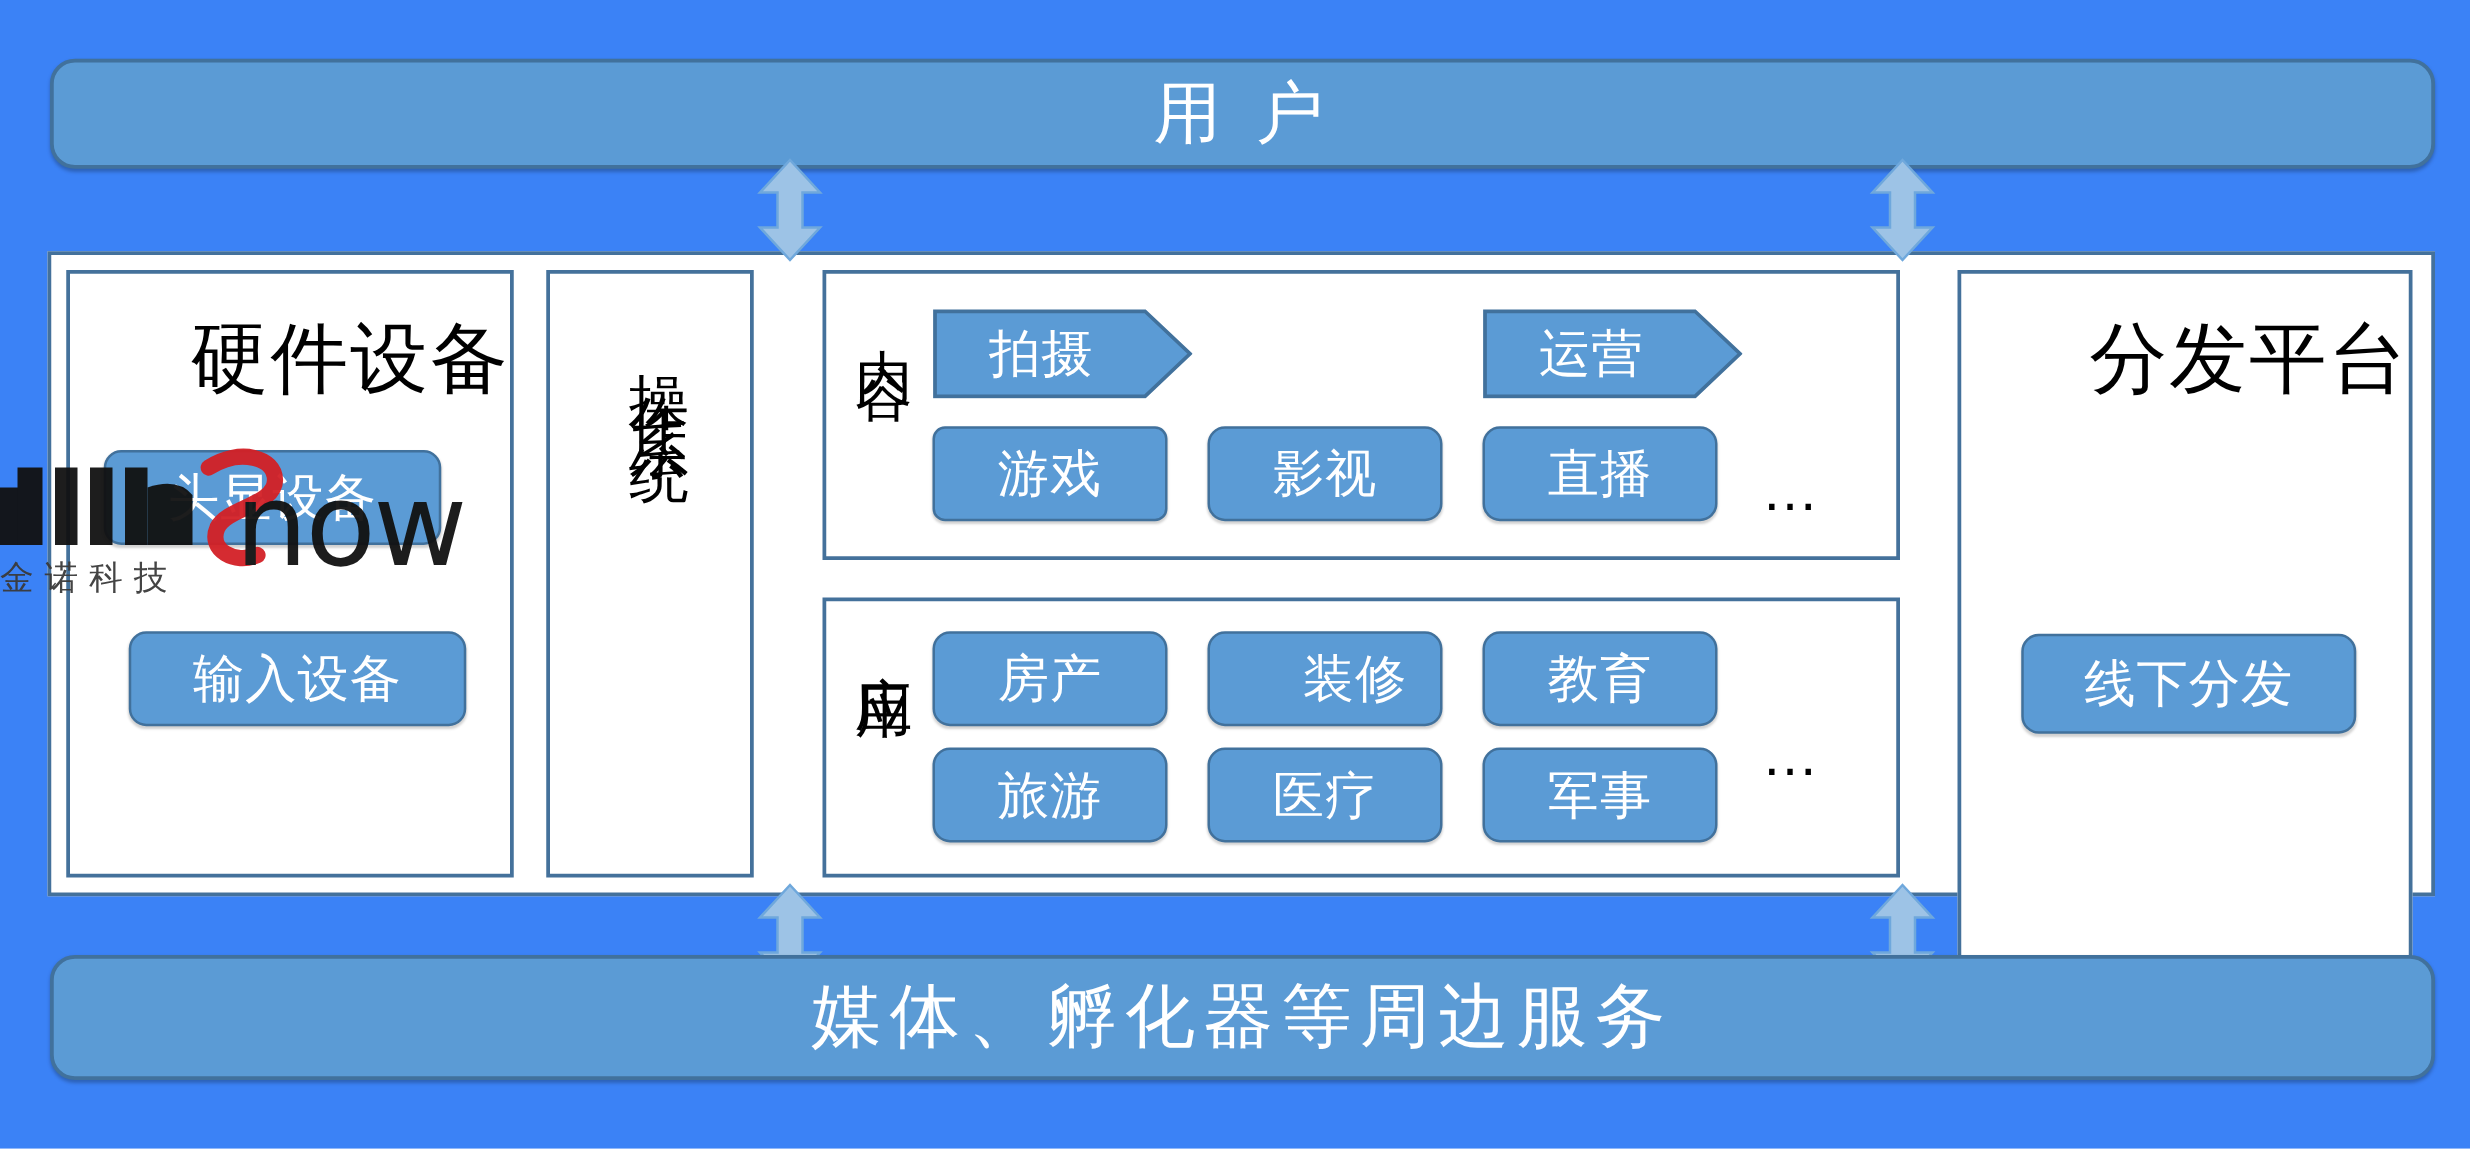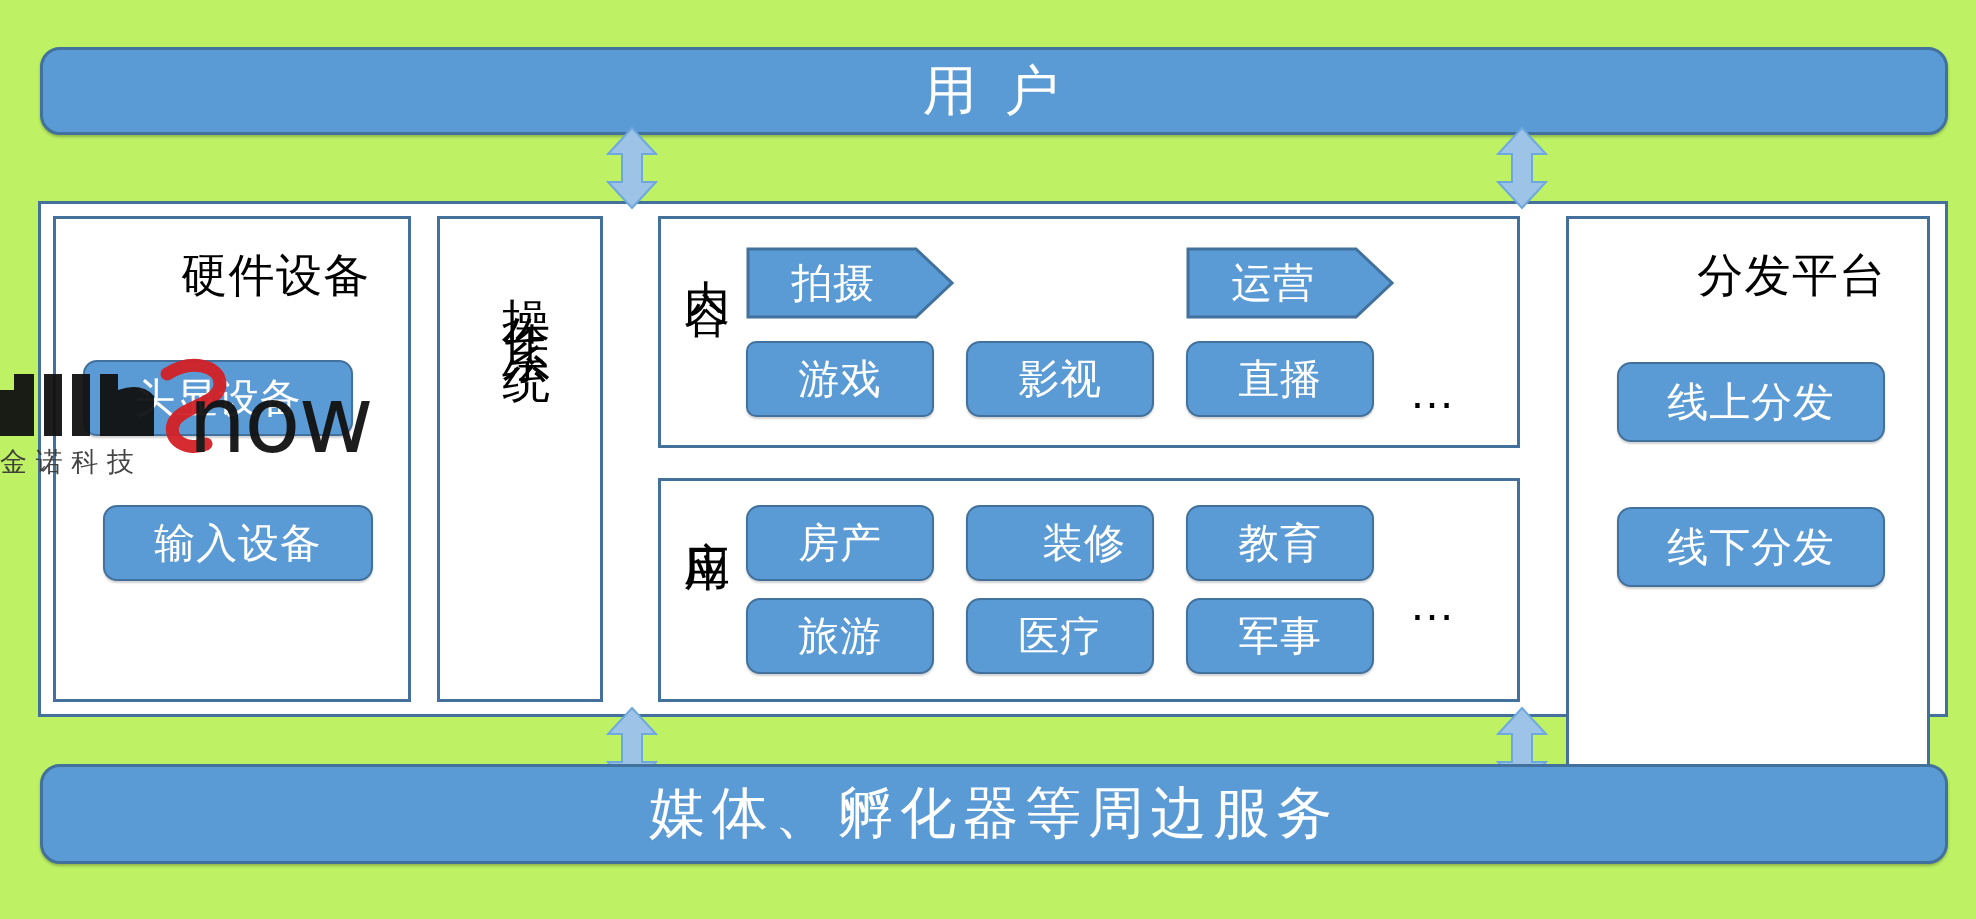--- a/index.html
+++ b/index.html
@@ -7,21 +7,21 @@
     padding: 0;
     background: #ffffff;
   }
   body {
     font-family: "Liberation Sans", "DejaVu Sans", sans-serif;
   }
   #stage {
     position: relative;
     width: 1976px;
     height: 919px;
-    background: #bef264;
+    background: #3b82f6;
     overflow: hidden;
   }
 
   
   .bigbar {
     position: absolute;
     background: #5B9BD5;
     border: 3px solid #41719C;
     border-radius: 20px;
     box-sizing: border-box;
@@ -60,25 +60,24 @@
   #panel-hardware { left: 53px;  top: 216px; width: 358px; height: 486px; }
   #panel-os       { left: 437px; top: 216px; width: 166px; height: 486px; }
   #panel-content  { left: 658px; top: 216px; width: 862px; height: 232px; }
   #panel-app      { left: 658px; top: 478px; width: 862px; height: 224px; }
   #panel-dist     { left: 1566px;top: 216px; width: 364px; height: 584px; }
 
   
   .panel-title {
     position: absolute;
     width: 100%;
-    text-align: center;
-    font-size: 46px;
+    text-align: right;
+    font-size: 62px;
     color: #000000;
     letter-spacing: 0.03em;
-    padding-left: 44px;
   }
   #hardware-title { top: 26px; }
   #dist-title     { top: 26px; }
 
   
   .vlabel {
     position: absolute;
     writing-mode: vertical-rl;
     text-orientation: upright;
     font-size: 46px;
@@ -242,21 +241,20 @@
 
     <div class="chip" id="chip-travel">旅游</div>
     <div class="chip" id="chip-medical">医疗</div>
     <div class="chip" id="chip-military">军事</div>
 
     <div class="ellipsis" id="app-ellipsis">…</div>
   </div>
 
   <div class="panel" id="panel-dist">
     <div class="panel-title" id="dist-title">分发平台</div>
-    <div class="chip" id="chip-online">线上分发</div>
     <div class="chip" id="chip-offline">线下分发</div>
   </div>
 
   <div class="dblarrow" id="arrow-tl">
     <svg width="54" height="84" viewBox="0 0 54 84">
       <polygon points="27,2 51,28 37,28 37,56 51,56 27,82 3,56 17,56 17,28 3,28" fill="#9DC3E6" stroke="#6FA8DC" stroke-width="2"></polygon>
     </svg>
   </div>
   <div class="dblarrow" id="arrow-tr">
     <svg width="54" height="84" viewBox="0 0 54 84">

